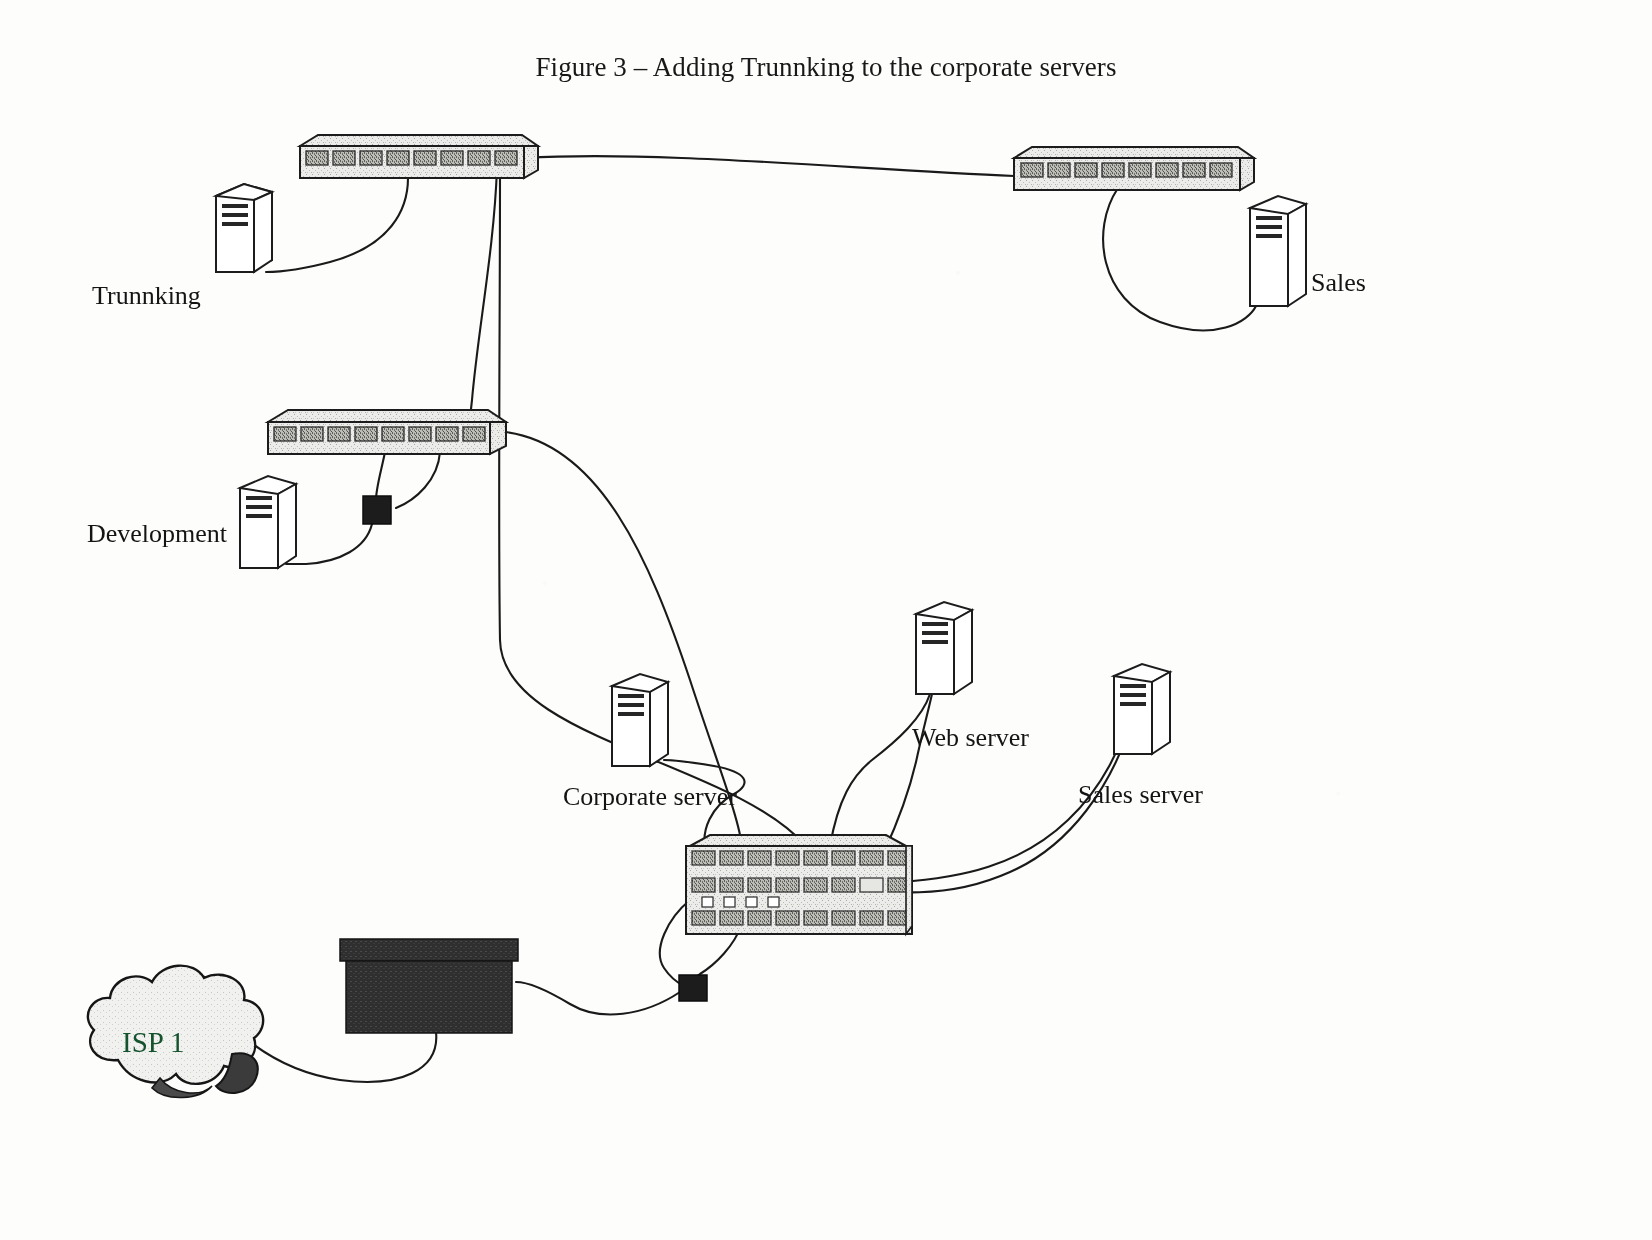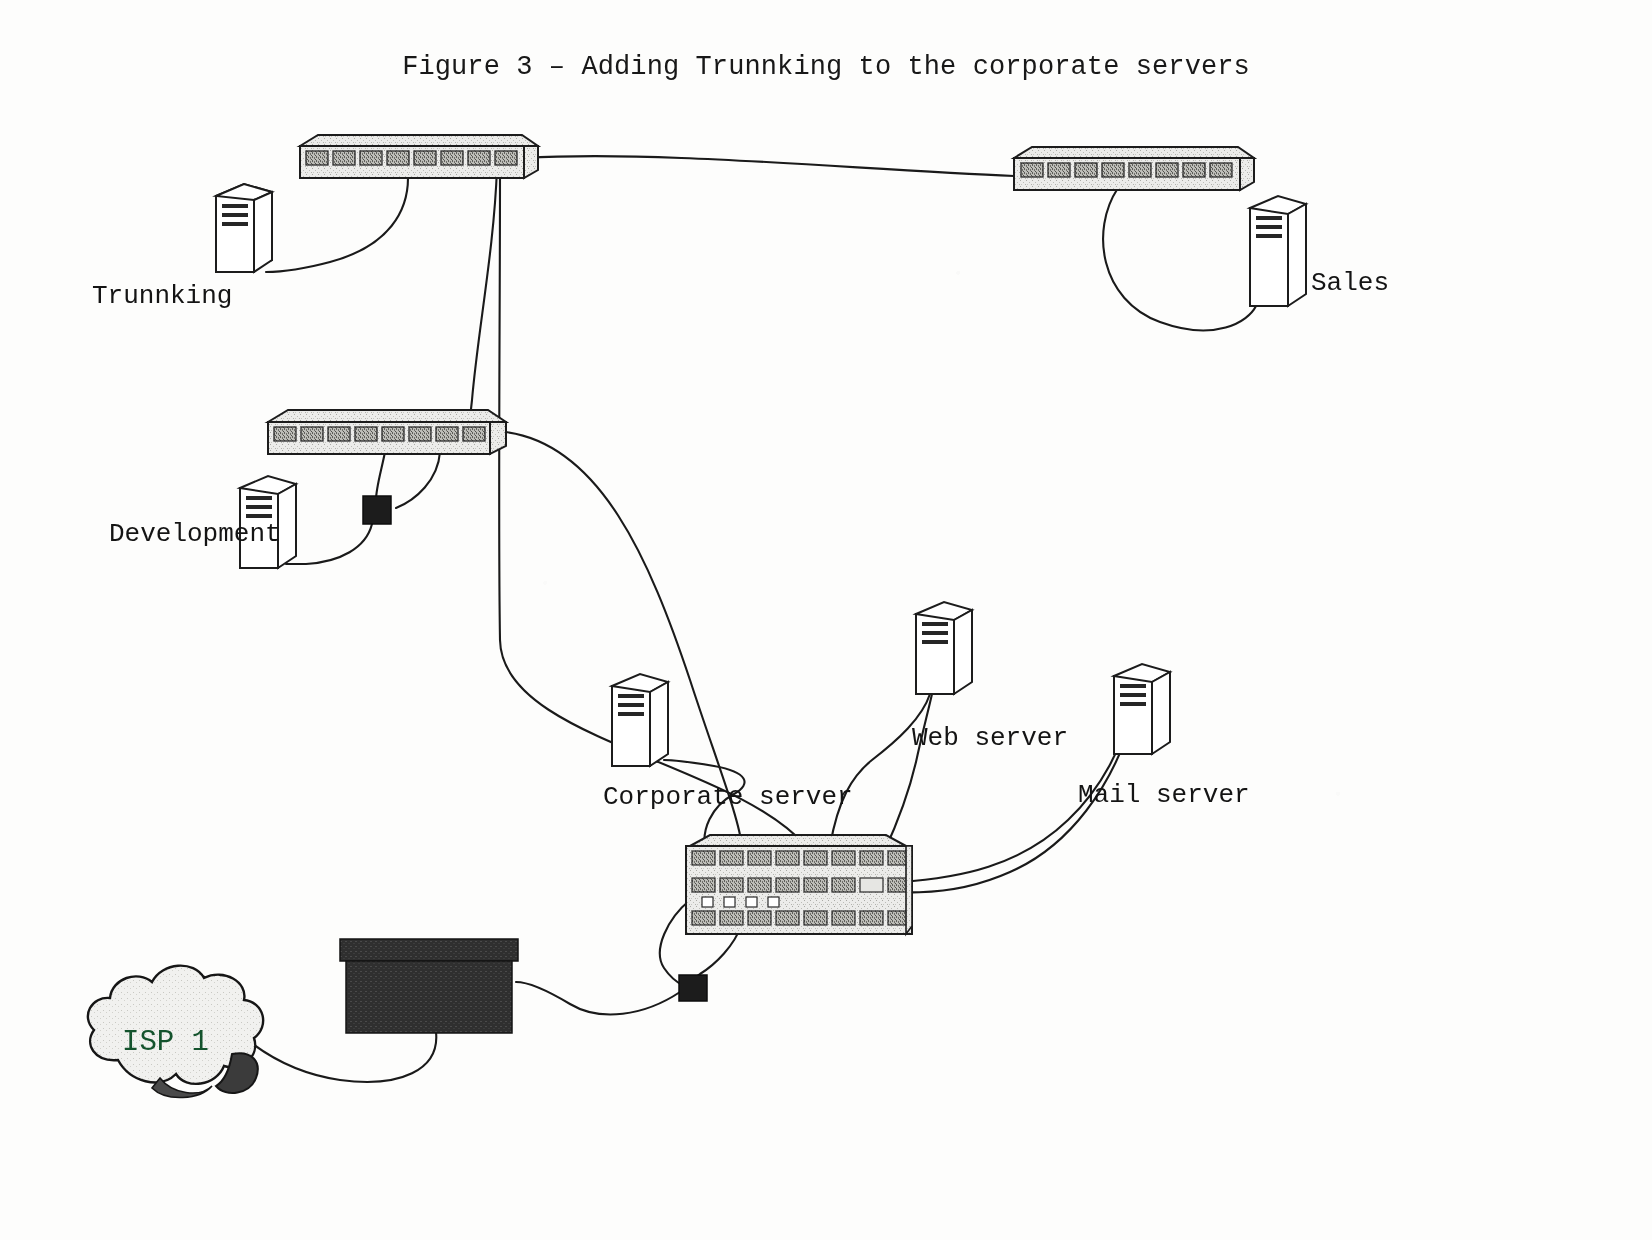--- a/index.html
+++ b/index.html
@@ -9,21 +9,20 @@
   }
   body {
     font-family: "Liberation Serif", "DejaVu Serif", serif;
   }
   #page {
     position: relative;
     width: 1652px;
     height: 1240px;
     background: #fdfdfc;
     overflow: hidden;
-    font-family: Liberation Mono, monospace;
   }
   
   #paper-noise {
     position: absolute;
     inset: 0;
     pointer-events: none;
     background:
       radial-gradient(circle at 12% 88%, rgba(0,0,0,0.012) 0 2px, transparent 2px),
       radial-gradient(circle at 58% 22%, rgba(0,0,0,0.015) 0 2px, transparent 2px),
       radial-gradient(circle at 81% 64%, rgba(0,0,0,0.012) 0 2px, transparent 2px),
@@ -41,22 +40,22 @@
     white-space: nowrap;
   }
   .node-label {
     position: absolute;
     font-size: 26px;
     color: #141414;
     white-space: nowrap;
   }
   #label-marketing   { left: 92px;  top: 281px; }
   #label-sales       { left: 1311px;top: 268px; }
-  #label-development { left: 109px; top: 519px; }
-  #label-corporate   { left: 563px; top: 782px; margin-left: 40px; }
+  #label-development { left: 87px; top: 519px; }
+  #label-corporate   { left: 563px; top: 782px; }
   #label-web         { left: 912px; top: 723px; }
   #label-mail        { left: 1078px;top: 780px; }
   #label-isp {
     position: absolute;
     left: 122px;
     top: 1026px;
     font-size: 29px;
     color: #14532d;
     white-space: nowrap;
   }
@@ -322,16 +321,16 @@
       <path d="M232,1054 C252,1050 262,1062 256,1078 C250,1094 226,1098 216,1086 C226,1080 230,1066 232,1054 Z" fill="#3b3b3b" stroke="#161616" stroke-width="2"></path>
       <path d="M160,1078 C172,1094 200,1098 212,1086 C200,1100 166,1102 152,1088 Z" fill="#4a4a4a" stroke="#161616" stroke-width="1.6"></path>
     </g>
   </svg>
 
   <div class="node-label" id="label-marketing">Trunnking</div>
   <div class="node-label" id="label-sales">Sales</div>
   <div class="node-label" id="label-development">Development</div>
   <div class="node-label" id="label-corporate">Corporate server</div>
   <div class="node-label" id="label-web">Web server</div>
-  <div class="node-label" id="label-mail">Mail server</div>
+  <div class="node-label" id="label-mail">Sales server</div>
   <div id="label-isp">ISP 1</div>
 
 </div>
 
 </body></html>

